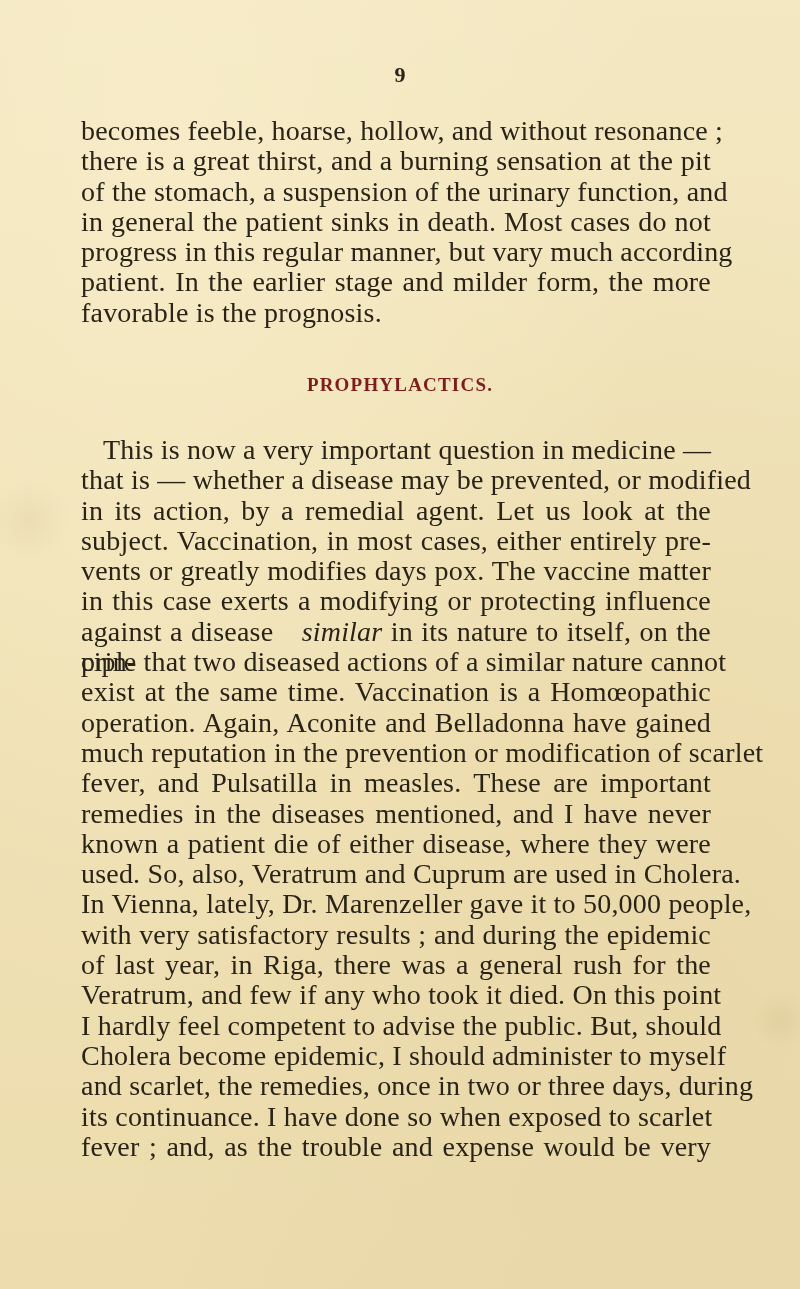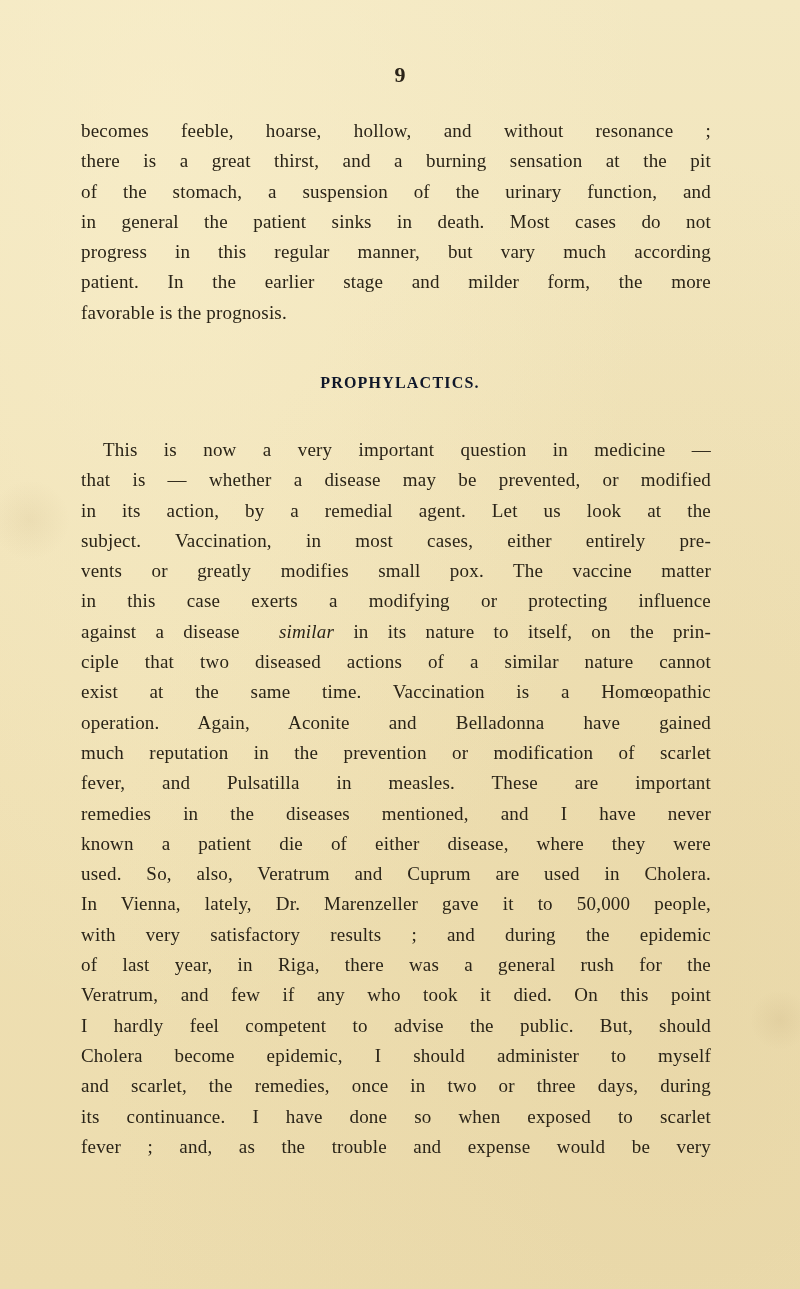--- a/index.html
+++ b/index.html
@@ -33,21 +33,21 @@
       font-family: "Liberation Serif", serif;
       font-size: 22px;
       font-weight: bold;
       color: #2a2318;
     }
     .text-block {
       position: absolute;
       left: 81px;
       width: 630px;
       font-family: "Liberation Serif", serif;
-      font-size: 19px;
+      font-size: 28px;
       line-height: 30.3px;
       color: #2a2418;
       letter-spacing: 0.2px;
     }
     .line {
       display: block;
       text-align: justify;
       text-align-last: justify;
       white-space: nowrap;
       height: 30.3px;
@@ -62,23 +62,23 @@
     .line span { white-space: normal; }
     .block-1 { top: 116px; }
     .heading {
       position: absolute;
       top: 374px;
       left: 0;
       width: 800px;
       text-align: center;
       font-family: "Liberation Serif", serif;
       font-weight: bold;
-      font-size: 16px;
+      font-size: 19px;
       letter-spacing: 1.2px;
-      color: #0f172a;
+      color: #7f1d1d;
     }
     .block-2 { top: 394px; }
     em.ital {
       font-style: italic;
       font-weight: normal;
       margin-left: 20px;
     }
     .bleed {
       position: absolute;
       left: 0; top: 0; width: 800px; height: 1289px;
@@ -106,21 +106,21 @@
     <span class="line last">favorable is the prognosis.</span>
   </div>
 
   <div class="heading">PROPHYLACTICS.</div>
 
   <div class="text-block block-2">
     <span class="line indent">This is now a very important question in medicine —</span>
     <span class="line">that is — whether a disease may be prevented, or modified</span>
     <span class="line">in its action, by a remedial agent.  Let us look at the</span>
     <span class="line">subject.  Vaccination, in most cases, either entirely pre-</span>
-    <span class="line">vents or greatly modifies small pox.  The vaccine matter</span>
+    <span class="line">vents or greatly modifies days pox.  The vaccine matter</span>
     <span class="line">in this case exerts a modifying or protecting influence</span>
     <span class="line"><span>against a disease </span><em class="ital">similar</em><span> in its nature to itself, on the prin-</span></span>
     <span class="line">ciple that two diseased actions of a similar nature cannot</span>
     <span class="line">exist at the same time.  Vaccination is a Homœopathic</span>
     <span class="line">operation.  Again, Aconite and Belladonna have gained</span>
     <span class="line">much reputation in the prevention or modification of scarlet</span>
     <span class="line">fever, and Pulsatilla in measles.  These are important</span>
     <span class="line">remedies in the diseases mentioned, and I have never</span>
     <span class="line">known a patient die of either disease, where they were</span>
     <span class="line">used.  So, also, Veratrum and Cuprum are used in Cholera.</span>

